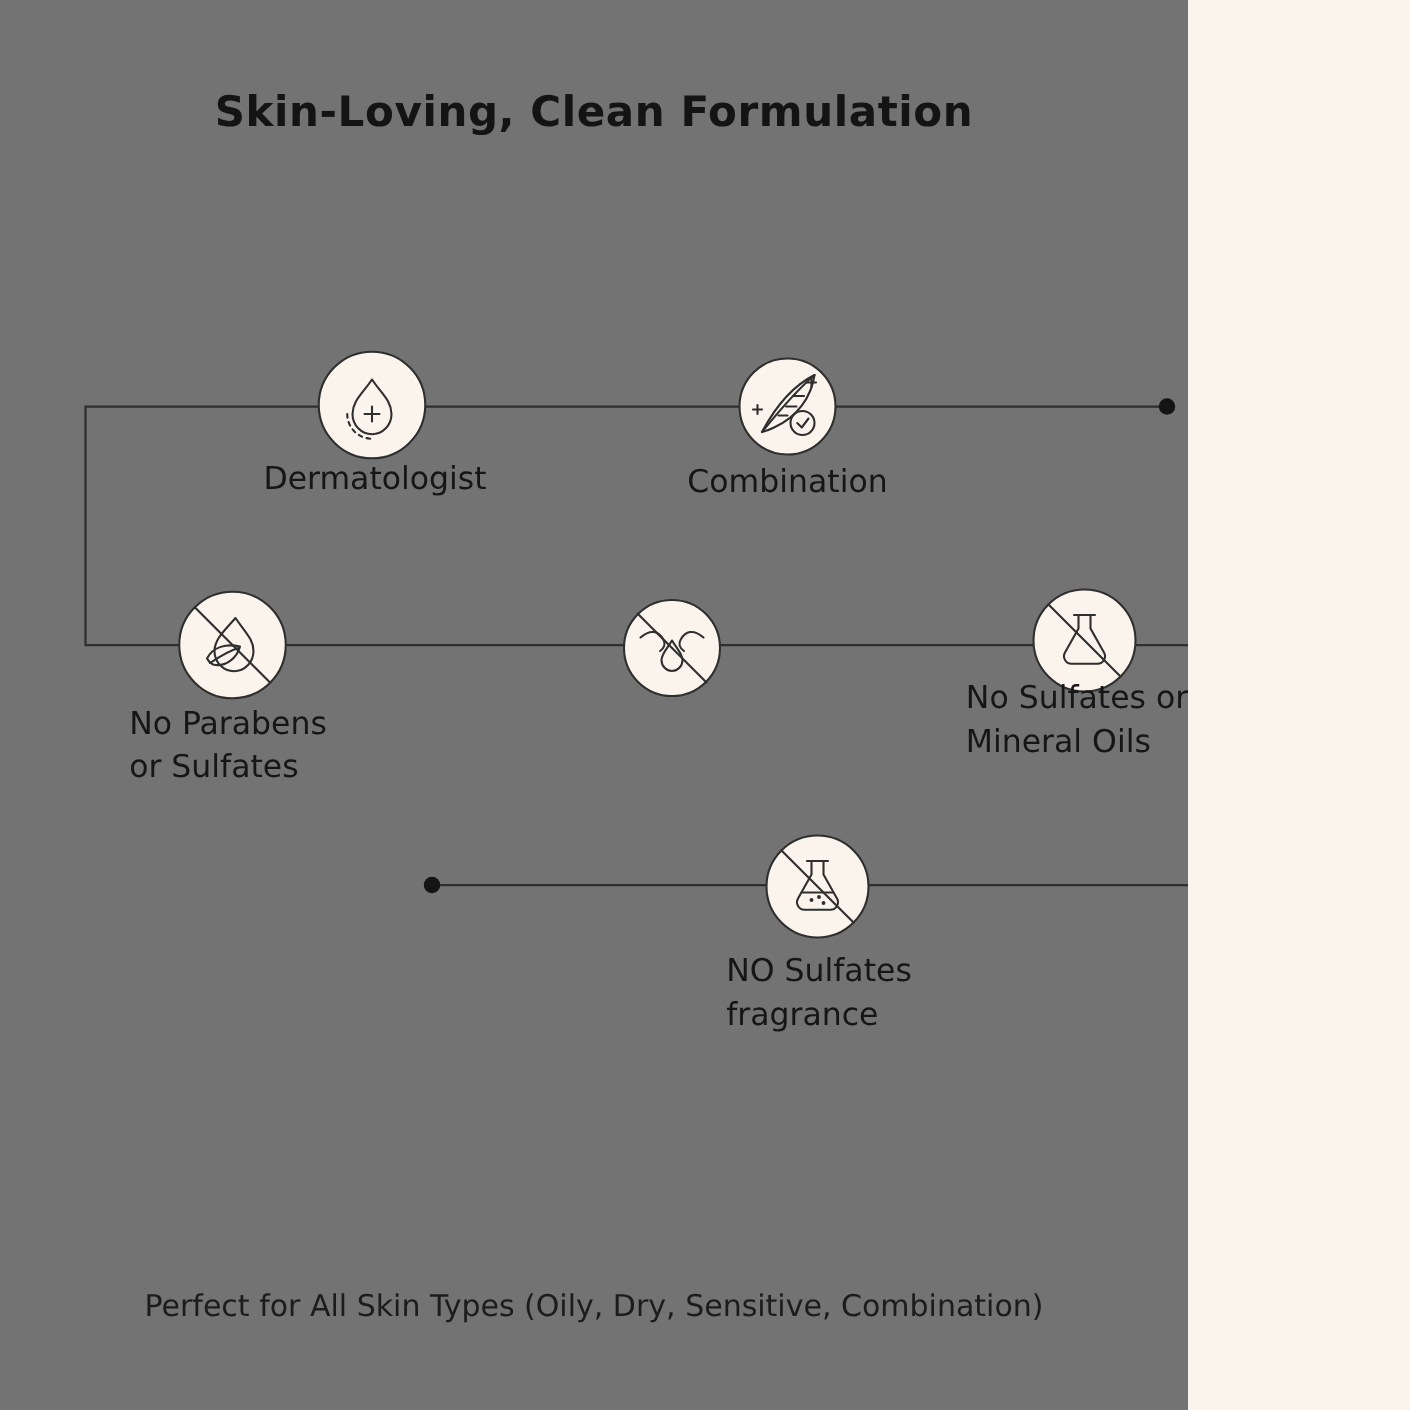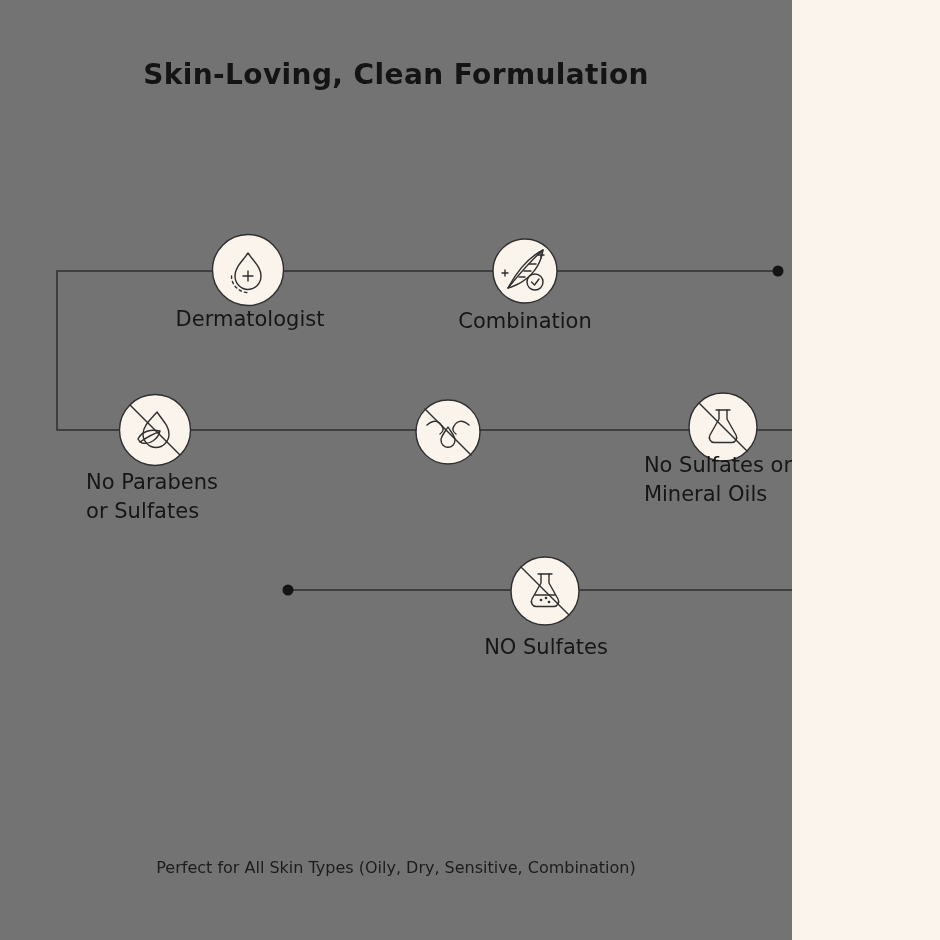--- a/index.html
+++ b/index.html
@@ -1,21 +1,21 @@
 <!DOCTYPE html>
 <html><head>
 <meta charset="utf-8">
 <style>
   html,body{margin:0;padding:0;background:#faf4ec;}
   .canvas{position:relative;width:792px;height:940px;background:#737373;
           font-family:"DejaVu Sans","Liberation Sans",sans-serif;overflow:hidden;}
   .title{position:absolute;top:58px;left:0;right:0;text-align:center;
          font-size:28px;font-weight:700;color:#141414;letter-spacing:.4px;}
   .footer{position:absolute;top:858px;left:0;right:0;text-align:center;
-          font-size:16px;font-weight:400;color:#1c1c1c;}
+          font-size:20px;font-weight:400;color:#1c1c1c;}
   .connector{position:absolute;left:0;top:0;}
   .icon{position:absolute;}
   .st{fill:none;stroke:#2f2f2f;stroke-width:1.4;stroke-linecap:round;stroke-linejoin:round;}
   .bg{fill:#faf4ec;stroke:#2f2f2f;stroke-width:1.4;}
   .dash{stroke-dasharray:2.5 3;}
   .dot{fill:#2f2f2f;stroke:none;}
   .label{position:absolute;transform:translateX(-50%);text-align:left;color:#161616;
          font-size:21px;font-weight:400;line-height:29px;white-space:nowrap;}
   .label span{display:block;}
 </style>
@@ -94,17 +94,18 @@
     <path class="st" d="M-7,-17 H7"></path>
     <path class="st" d="M-4,-17 V-8 L-13,8 A5,5 0 0 0 -8.6,15.5 H8.6 A5,5 0 0 0 13,8 L4,-8 V-17"></path>
     <path class="st" d="M-10,4 H10"></path>
     <circle class="dot" cx="-4" cy="9" r="1.3"></circle>
     <circle class="dot" cx="1" cy="7" r="1.3"></circle>
     <circle class="dot" cx="4" cy="11" r="1.3"></circle>
     <path class="st" d="M-24,-24 L24,24"></path>
   </svg>
   <div class="label" style="left:546px;top:633px">
     <span>NO Sulfates</span>
+    <span>fragrance</span>
   </div>
 
   <div class="footer">Perfect for All Skin Types (Oily, Dry, Sensitive, Combination)</div>
 
 </div>
 
 </body></html>

